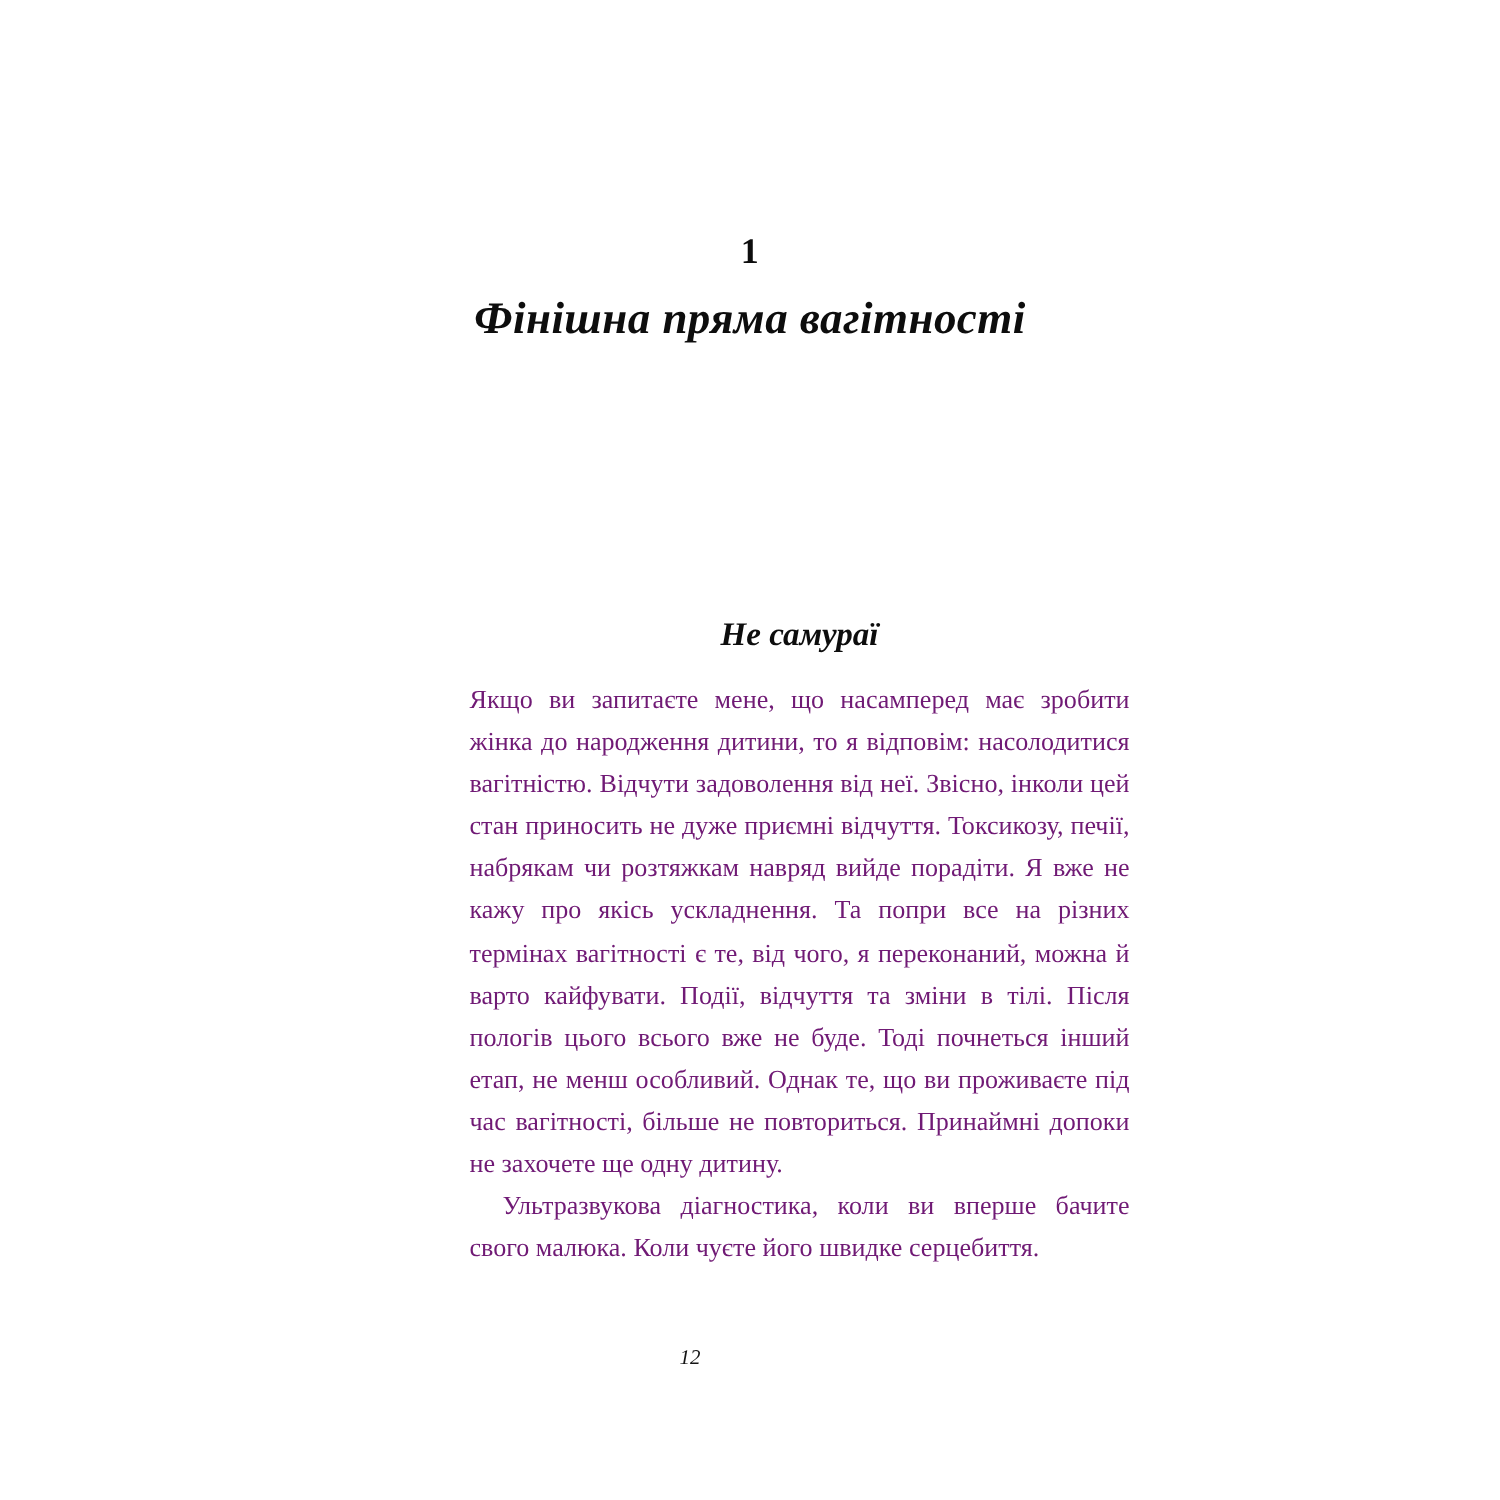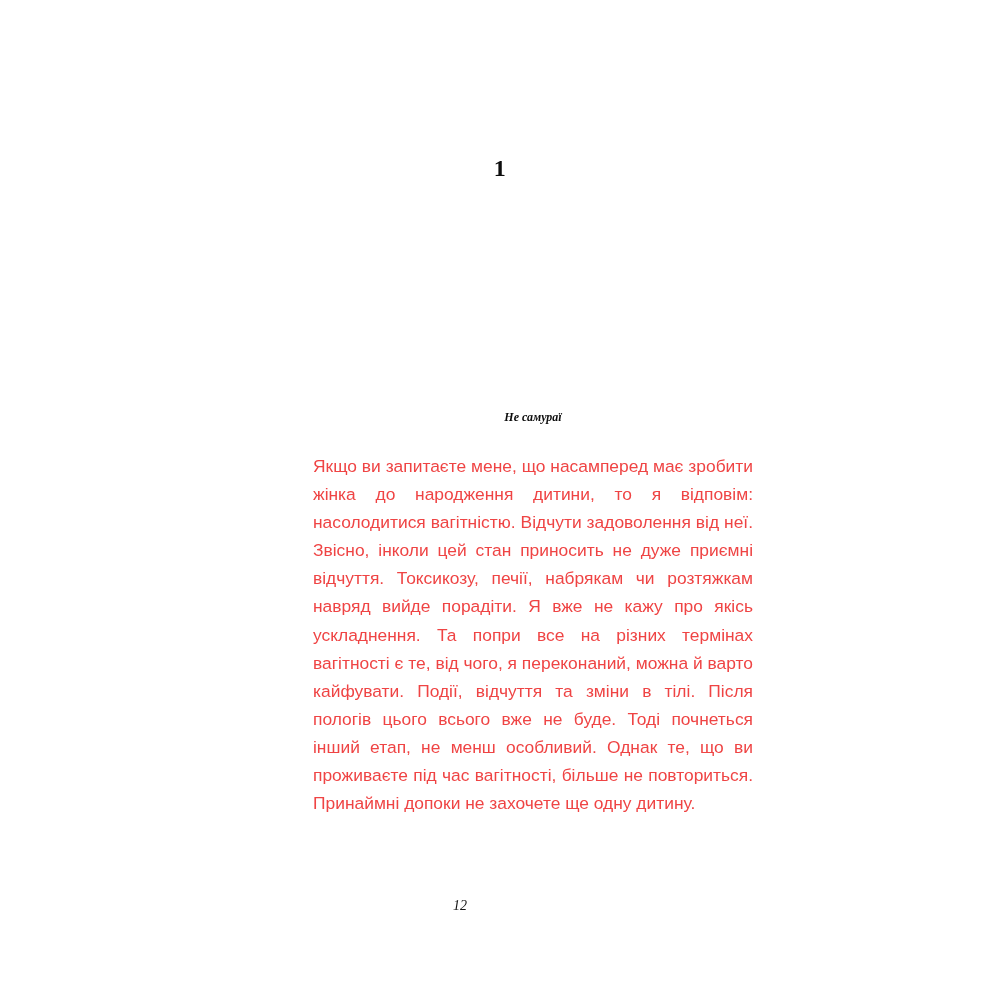--- a/index.html
+++ b/index.html
@@ -52,35 +52,35 @@
 
   .section-heading {
     position: absolute;
     top: 410px;
     left: 313px;
     width: 440px;
     text-align: center;
     font-family: "Liberation Serif", serif;
     font-style: italic;
     font-weight: bold;
-    font-size: 12px;
+    font-size: 22px;
     color: #0d0d0d;
   }
 
   .body-text {
     position: absolute;
     top: 452px;
     left: 313px;
     width: 440px;
-    font-family: Liberation Sans, sans-serif;
+    font-family: Liberation Serif, serif;
     font-size: 17.4px;
     line-height: 28.1px;
     text-align: justify;
     text-justify: inter-word;
-    color: #ef4444;
+    color: #701a75;
     hyphens: manual;
   }
 
   .body-text p {
     margin: 0;
   }
   .body-text p + p {
     text-indent: 22px;
   }
 
@@ -96,22 +96,24 @@
     color: #141414;
   }
 </style>
 </head>
 <body>
 
 <div class="page">
 
   <div class="chapter-number">1</div>
 
+  <div class="chapter-title">Фінішна пряма вагітності</div>
 
   <div class="section-heading">Не самураї</div>
 
   <div class="body-text">
     <p>Якщо ви запитаєте мене, що насамперед має зробити жінка до народження дитини, то я відповім: насолодитися вагітністю. Відчути задоволення від неї. Звісно, інколи цей стан приносить не дуже приємні відчуття. Токсикозу, печії, набрякам чи розтяжкам навряд вийде порадіти. Я вже не кажу про якісь ускладнення. Та попри все на різних термінах вагітності є те, від чого, я переконаний, можна й варто кайфувати. Події, відчуття та зміни в тілі. Після пологів цього всього вже не буде. Тоді почнеться інший етап, не менш особливий. Однак те, що ви проживаєте під час вагітності, більше не повториться. Принаймні допоки не захочете ще одну дитину.</p>
+    <p>Ультразвукова діагностика, коли ви вперше бачите свого малюка. Коли чуєте його швидке серцебиття.</p>
   </div>
 
   <div class="page-number">12</div>
 
 </div>
 
 </body></html>

